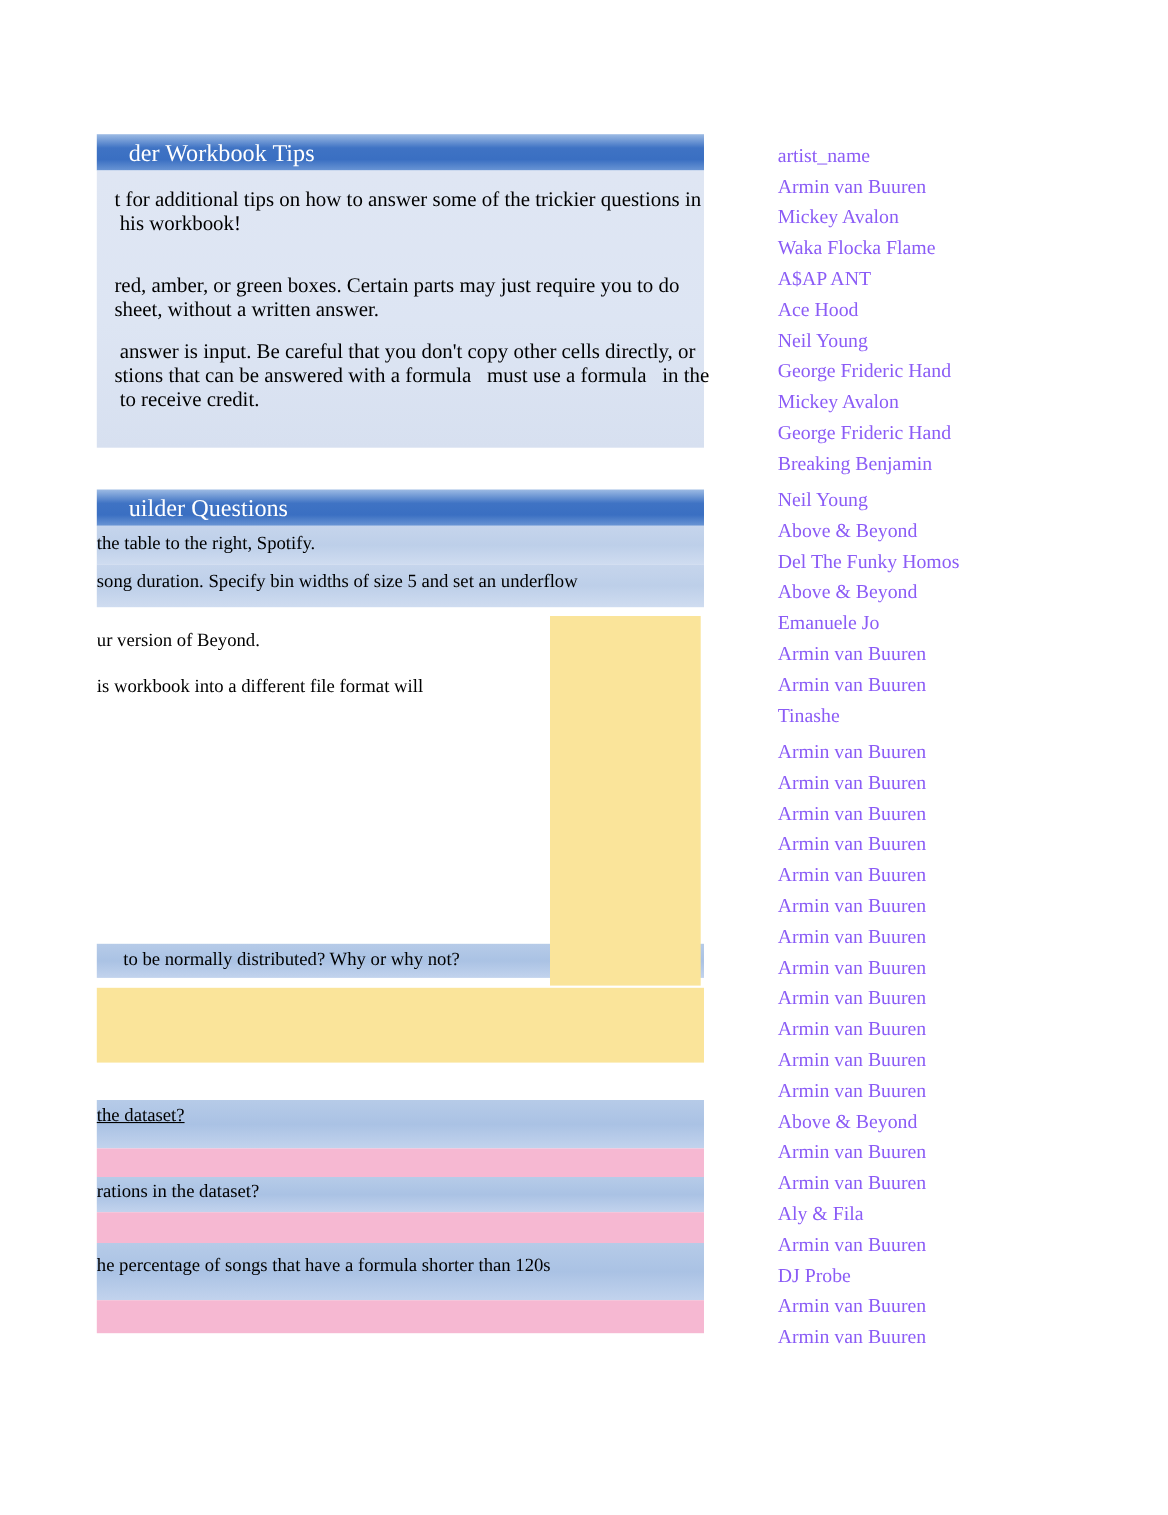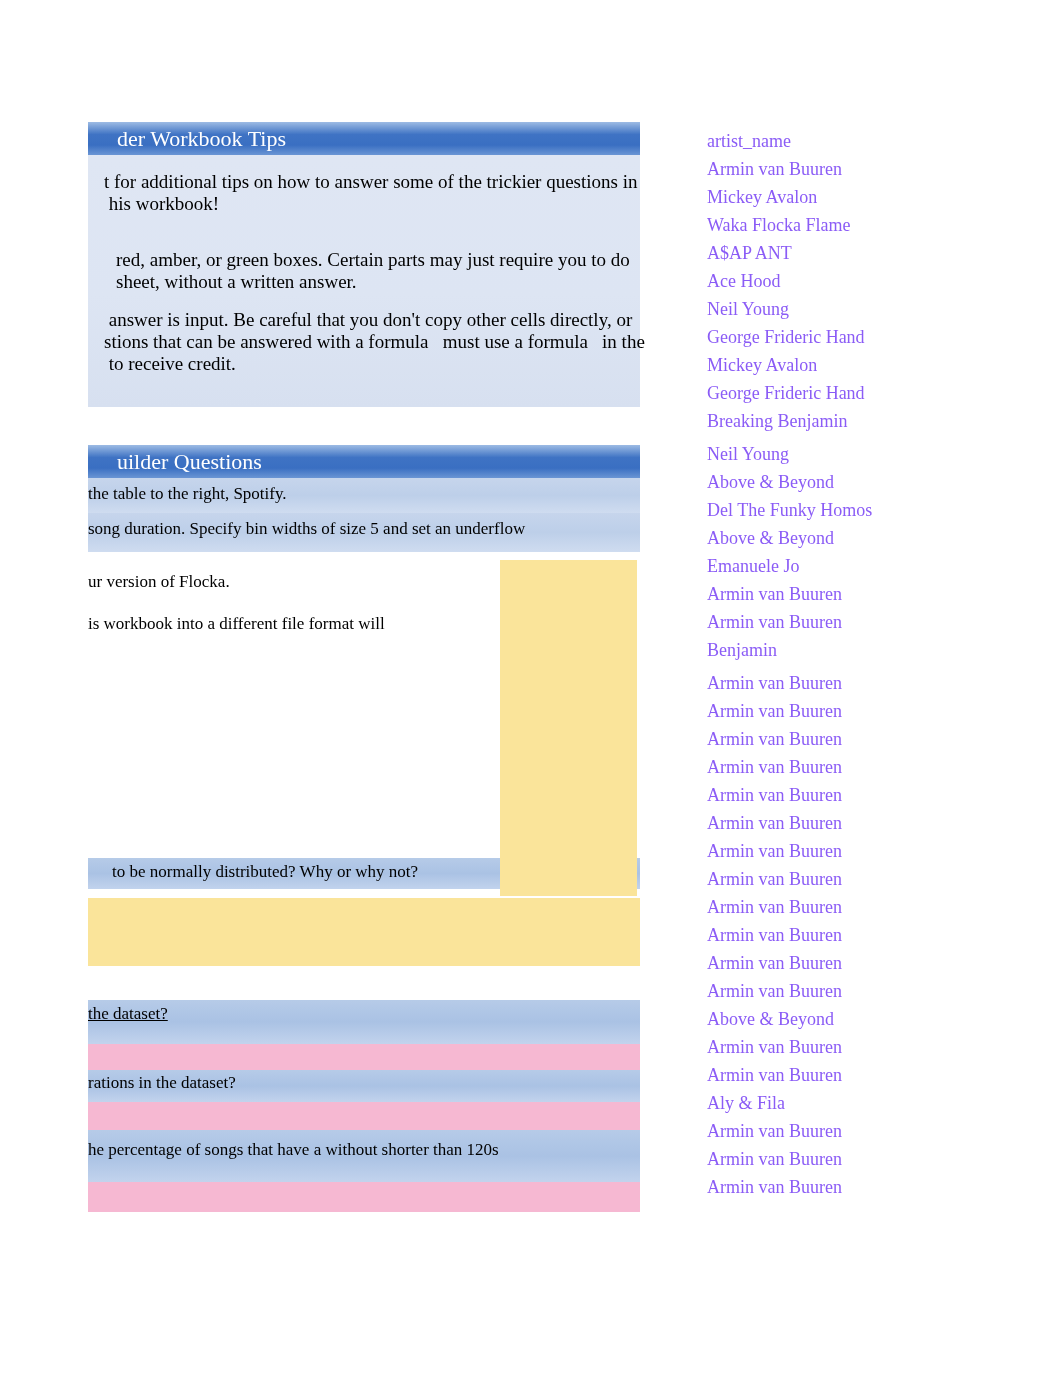--- a/index.html
+++ b/index.html
@@ -98,21 +98,21 @@
 
 <div id="left-column">
 
   <div class="section-banner softedge">
     <span class="banner-label">der Workbook Tips</span>
   </div>
 
   <div class="tips-body softedge" style="height:252px; position:relative;">
     <div class="para" style="position:absolute; left:0; top:16px; width:552px;">t for additional tips on how to answer some of the trickier questions in
  his workbook!</div>
-    <div class="para" style="position:absolute; left:12px; top:94px; width:552px;">red, amber, or green boxes. Certain parts may just require you to do
+    <div class="para" style="position:absolute; left:0; top:94px; width:552px;">red, amber, or green boxes. Certain parts may just require you to do
 sheet, without a written answer.</div>
     <div class="para" style="position:absolute; left:0; top:154px; width:552px;"> answer is input. Be careful that you don't copy other cells directly, or
 stions that can be answered with a formula   must use a formula   in the
  to receive credit.</div>
   </div>
 
   <div style="height:38px;background:#ffffff;"></div>
 
   <div class="section-banner softedge">
     <span class="banner-label">uilder Questions</span>
@@ -124,21 +124,21 @@
       <div class="row-text">the table to the right,  Spotify.</div>
     </div>
 
     <div class="q-band-blue softedge" style="height:39px;">
       <div class="row-text">song duration. Specify bin widths  of size 5 and set an  underflow</div>
     </div>
 
     <div class="q-band-white" style="height:14px;"></div>
 
     <div class="q-band-white" style="height:42px;">
-      <div class="row-text">ur version of Flocka.</div>
+      <div class="row-text">ur version of Beyond.</div>
     </div>
 
     <div class="q-band-white" style="height:44px;">
       <div class="row-text"> is workbook into a different file format will</div>
     </div>
 
     <div class="q-band-white" style="height:206px;"></div>
 
     <div class="q-band-bluedark softedge" style="height:31px;">
       <div class="row-text" style="padding-top:4px;margin-left:24px;"> to be normally distributed? Why or why not?</div>
@@ -158,21 +158,21 @@
 
     <div class="q-band-pink softedge" style="height:26px;"></div>
 
     <div class="q-band-bluedark softedge" style="height:32px;">
       <div class="row-text" style="padding-top:3px;">rations in the dataset?</div>
     </div>
 
     <div class="q-band-pink softedge" style="height:28px;"></div>
 
     <div class="q-band-bluedark softedge" style="height:52px;">
-      <div class="row-text" style="padding-top:10px;"> he percentage of songs that have a without   shorter than 120s</div>
+      <div class="row-text" style="padding-top:10px;"> he percentage of songs that have a formula   shorter than 120s</div>
     </div>
 
     <div class="q-band-pink softedge" style="height:30px;"></div>
   </div>
 </div>
 
 <div style="position:absolute; left:500px; top:560px; width:137px; height:336px;
             background:#fae49a; filter:blur(0.4px);"></div>
 
 <div id="artist-column">
@@ -188,34 +188,35 @@
       <div class="artist-cell">Mickey Avalon</div>
       <div class="artist-cell">George Frideric Hand</div>
       <div class="artist-cell tall">Breaking Benjamin</div>
       <div class="artist-cell">Neil Young</div>
       <div class="artist-cell">Above &amp; Beyond</div>
       <div class="artist-cell">Del The Funky Homos</div>
       <div class="artist-cell">Above &amp; Beyond</div>
       <div class="artist-cell">Emanuele Jo</div>
       <div class="artist-cell">Armin van Buuren</div>
       <div class="artist-cell">Armin van Buuren</div>
-      <div class="artist-cell tall">Benjamin</div>
+      <div class="artist-cell tall">Tinashe</div>
       <div class="artist-cell">Armin van Buuren</div>
       <div class="artist-cell">Armin van Buuren</div>
       <div class="artist-cell">Armin van Buuren</div>
       <div class="artist-cell">Armin van Buuren</div>
       <div class="artist-cell">Armin van Buuren</div>
       <div class="artist-cell">Armin van Buuren</div>
       <div class="artist-cell">Armin van Buuren</div>
       <div class="artist-cell">Armin van Buuren</div>
       <div class="artist-cell">Armin van Buuren</div>
       <div class="artist-cell">Armin van Buuren</div>
       <div class="artist-cell">Armin van Buuren</div>
       <div class="artist-cell">Armin van Buuren</div>
       <div class="artist-cell">Above &amp; Beyond</div>
       <div class="artist-cell">Armin van Buuren</div>
       <div class="artist-cell">Armin van Buuren</div>
       <div class="artist-cell">Aly &amp; Fila</div>
       <div class="artist-cell">Armin van Buuren</div>
+      <div class="artist-cell">DJ Probe</div>
       <div class="artist-cell">Armin van Buuren</div>
       <div class="artist-cell">Armin van Buuren</div>
     </div>
 </div>
 
 </body></html>

